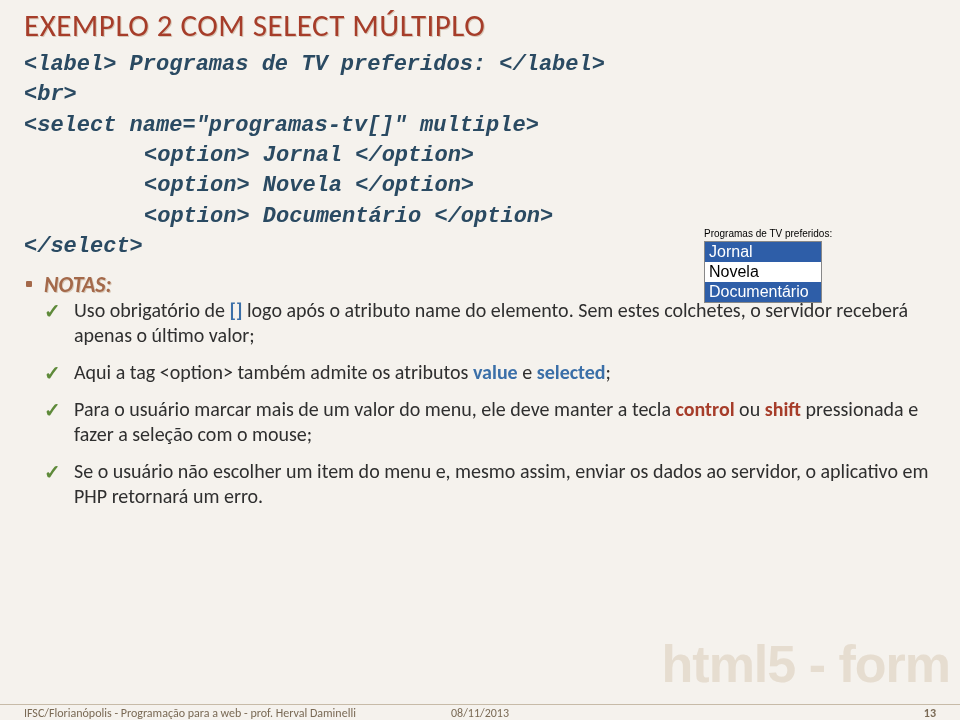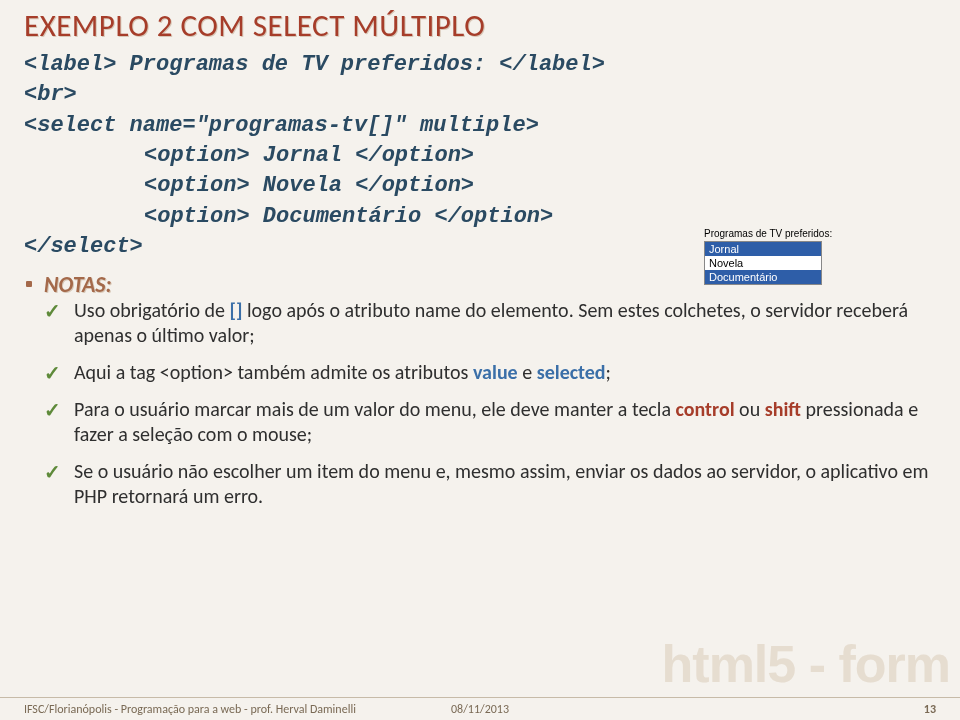--- a/index.html
+++ b/index.html
@@ -44,21 +44,21 @@
   .widget-label {
     font-size: 10px;
     color: #000;
     margin-bottom: 2px;
     white-space: nowrap;
   }
   .widget-listbox {
     border: 1px solid #888;
     width: 118px;
     background: #84cc16;
-    font-size: 11px;
+    font-size: 16px;
   }
   .widget-listbox .opt {
     padding: 1px 4px;
     background: #2e5ea8;
     color: #fff;
   }
   .widget-listbox .opt.unsel {
     background: #fff;
     color: #000;
   }
@@ -110,21 +110,21 @@
     color: #e6ddd0;
     letter-spacing: -1px;
     font-family: Arial, sans-serif;
     z-index: 0;
   }
   .footer {
     position: absolute;
     bottom: 0;
     left: 0;
     right: 0;
-    height: 23px;
+    height: 16px;
     border-top: 1px solid #c7bba8;
     display: flex;
     align-items: center;
     padding: 0 24px;
     font-size: 12px;
     color: #7a6a55;
     z-index: 2;
     background: #f5f2ed;
   }
   .footer-center { position: absolute; left: 50%; transform: translateX(-50%); }

